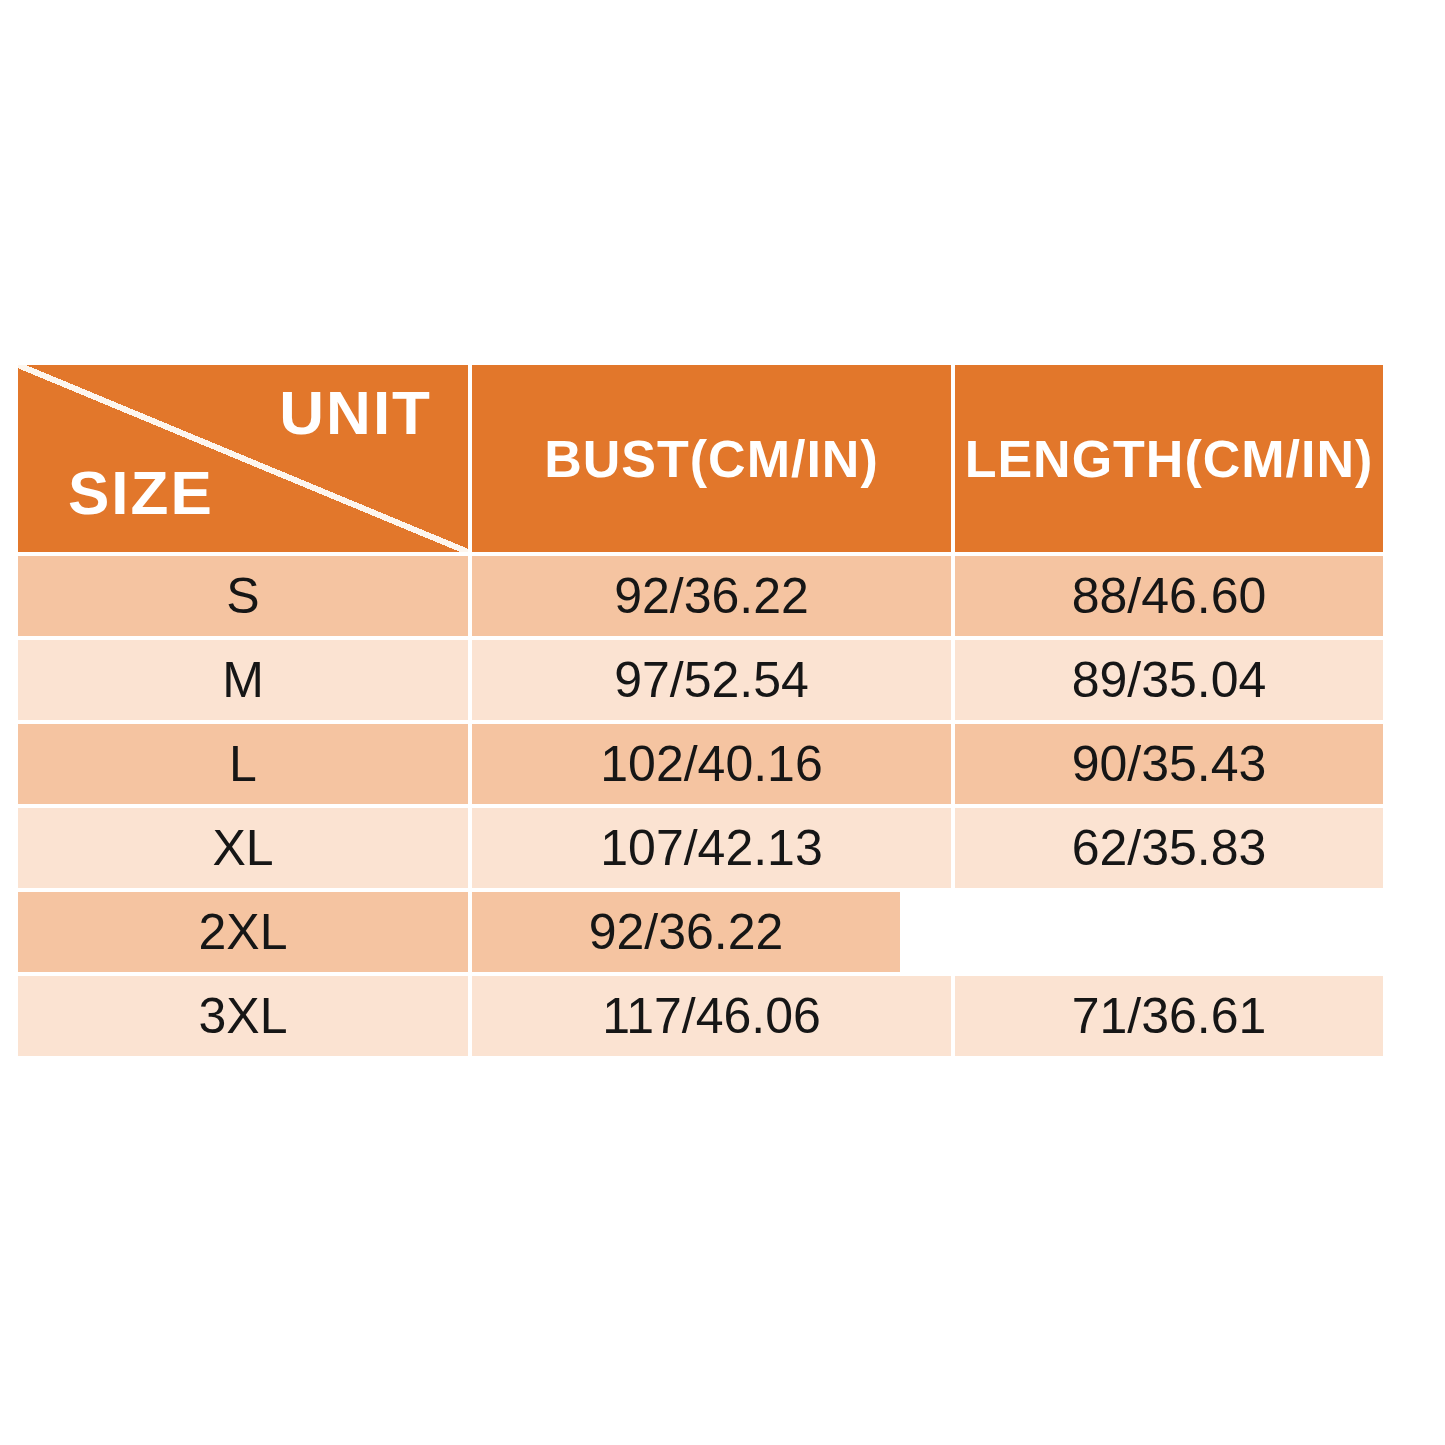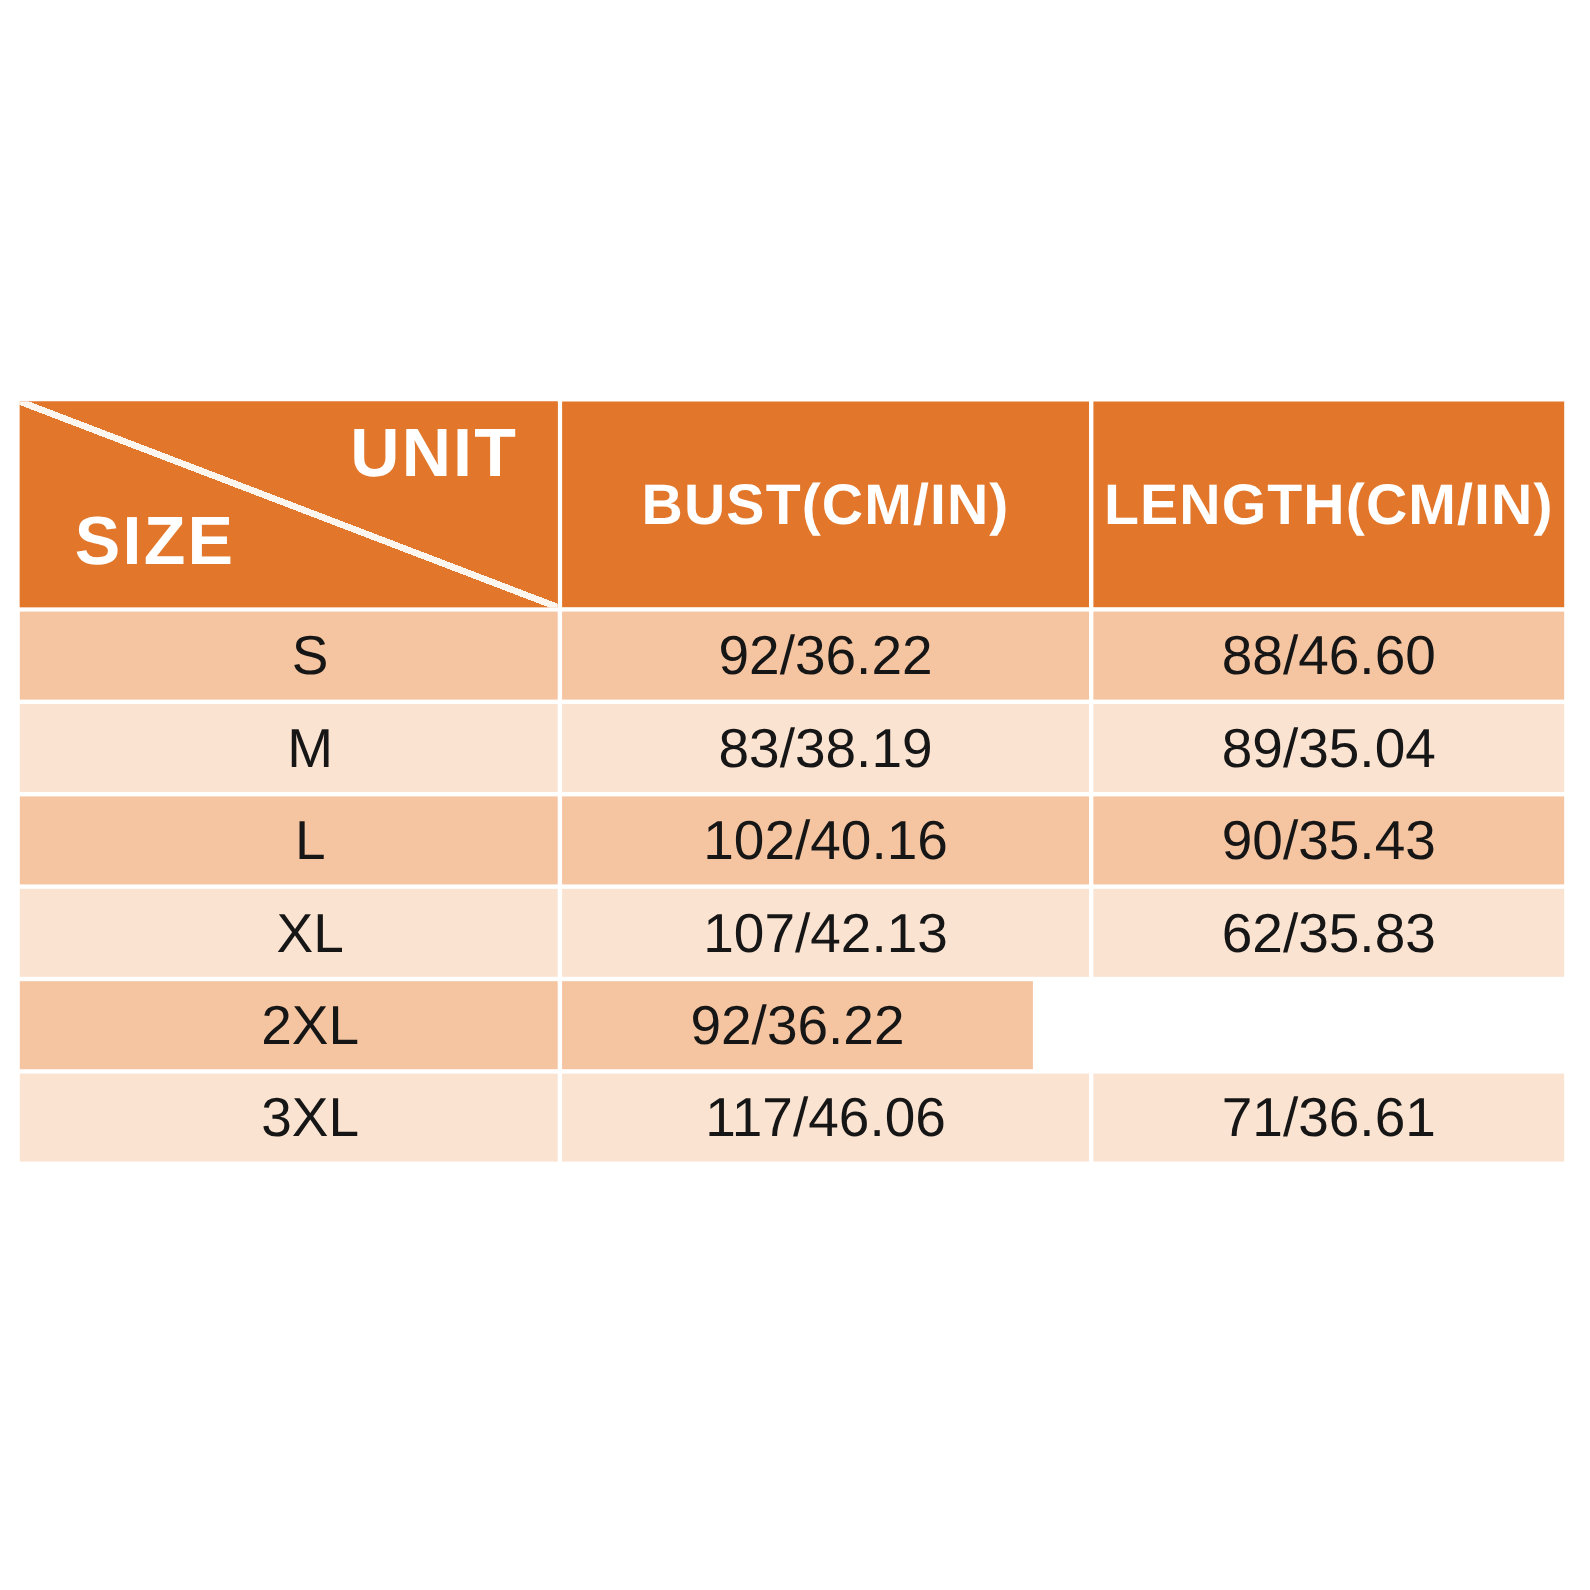--- a/index.html
+++ b/index.html
@@ -18,21 +18,21 @@
     display: flex;
     flex-direction: column;
     gap: 4px;
   }
   .h-row, .t-row {
     display: flex;
     gap: 4px;
   }
   .h-row { height: 187px; }
   .t-row { height: 80px; }
-  .col1 { width: 450px; padding-left: 39px; }
+  .col1 { width: 450px; }
   .col2 { width: 479px; }
   .col3 { width: 428px; }
   .hcell {
     background: #e2772b;
     color: #ffffff;
     font-weight: bold;
     font-size: 52px;
     display: flex;
     align-items: center;
     justify-content: center;
@@ -96,21 +96,21 @@
     </div>
 
     <div class="t-row">
       <div class="cell col1">S</div>
       <div class="cell col2">92/36.22</div>
       <div class="cell col3">88/46.60</div>
     </div>
 
     <div class="t-row">
       <div class="cell col1">M</div>
-      <div class="cell col2">83/38.19</div>
+      <div class="cell col2">97/52.54</div>
       <div class="cell col3">89/35.04</div>
     </div>
 
     <div class="t-row">
       <div class="cell col1">L</div>
       <div class="cell col2">102/40.16</div>
       <div class="cell col3">90/35.43</div>
     </div>
 
     <div class="t-row">

